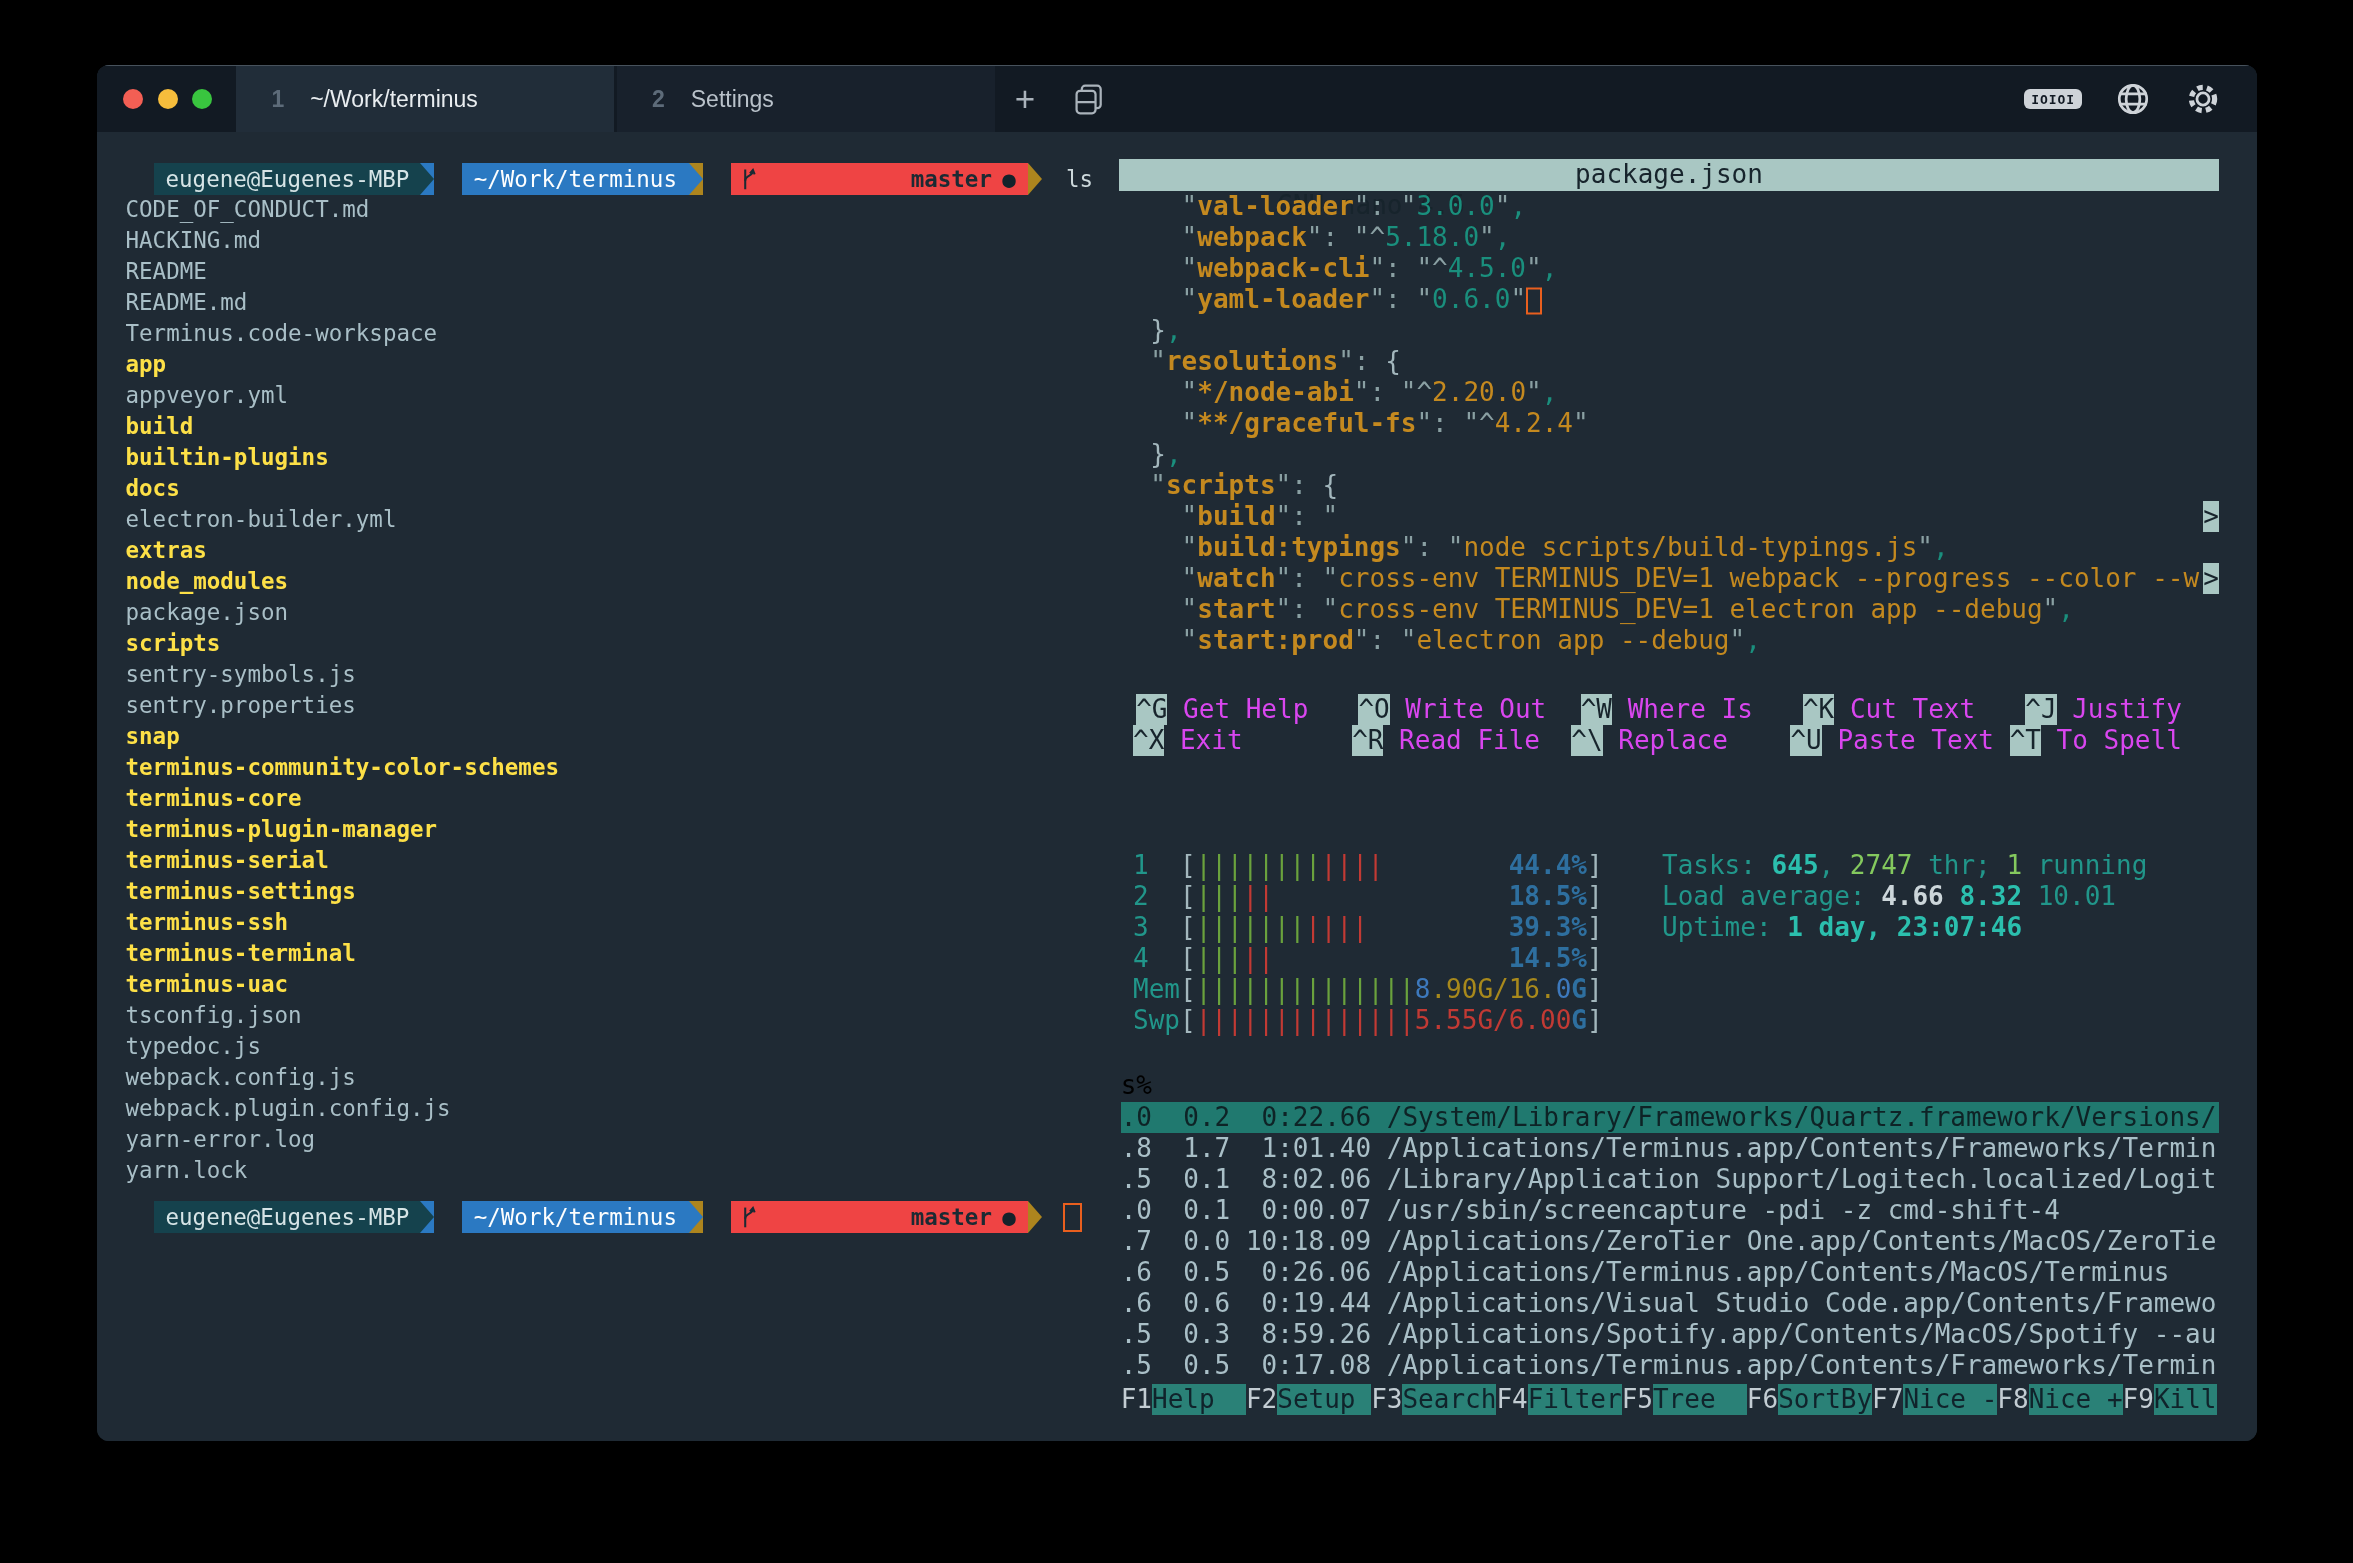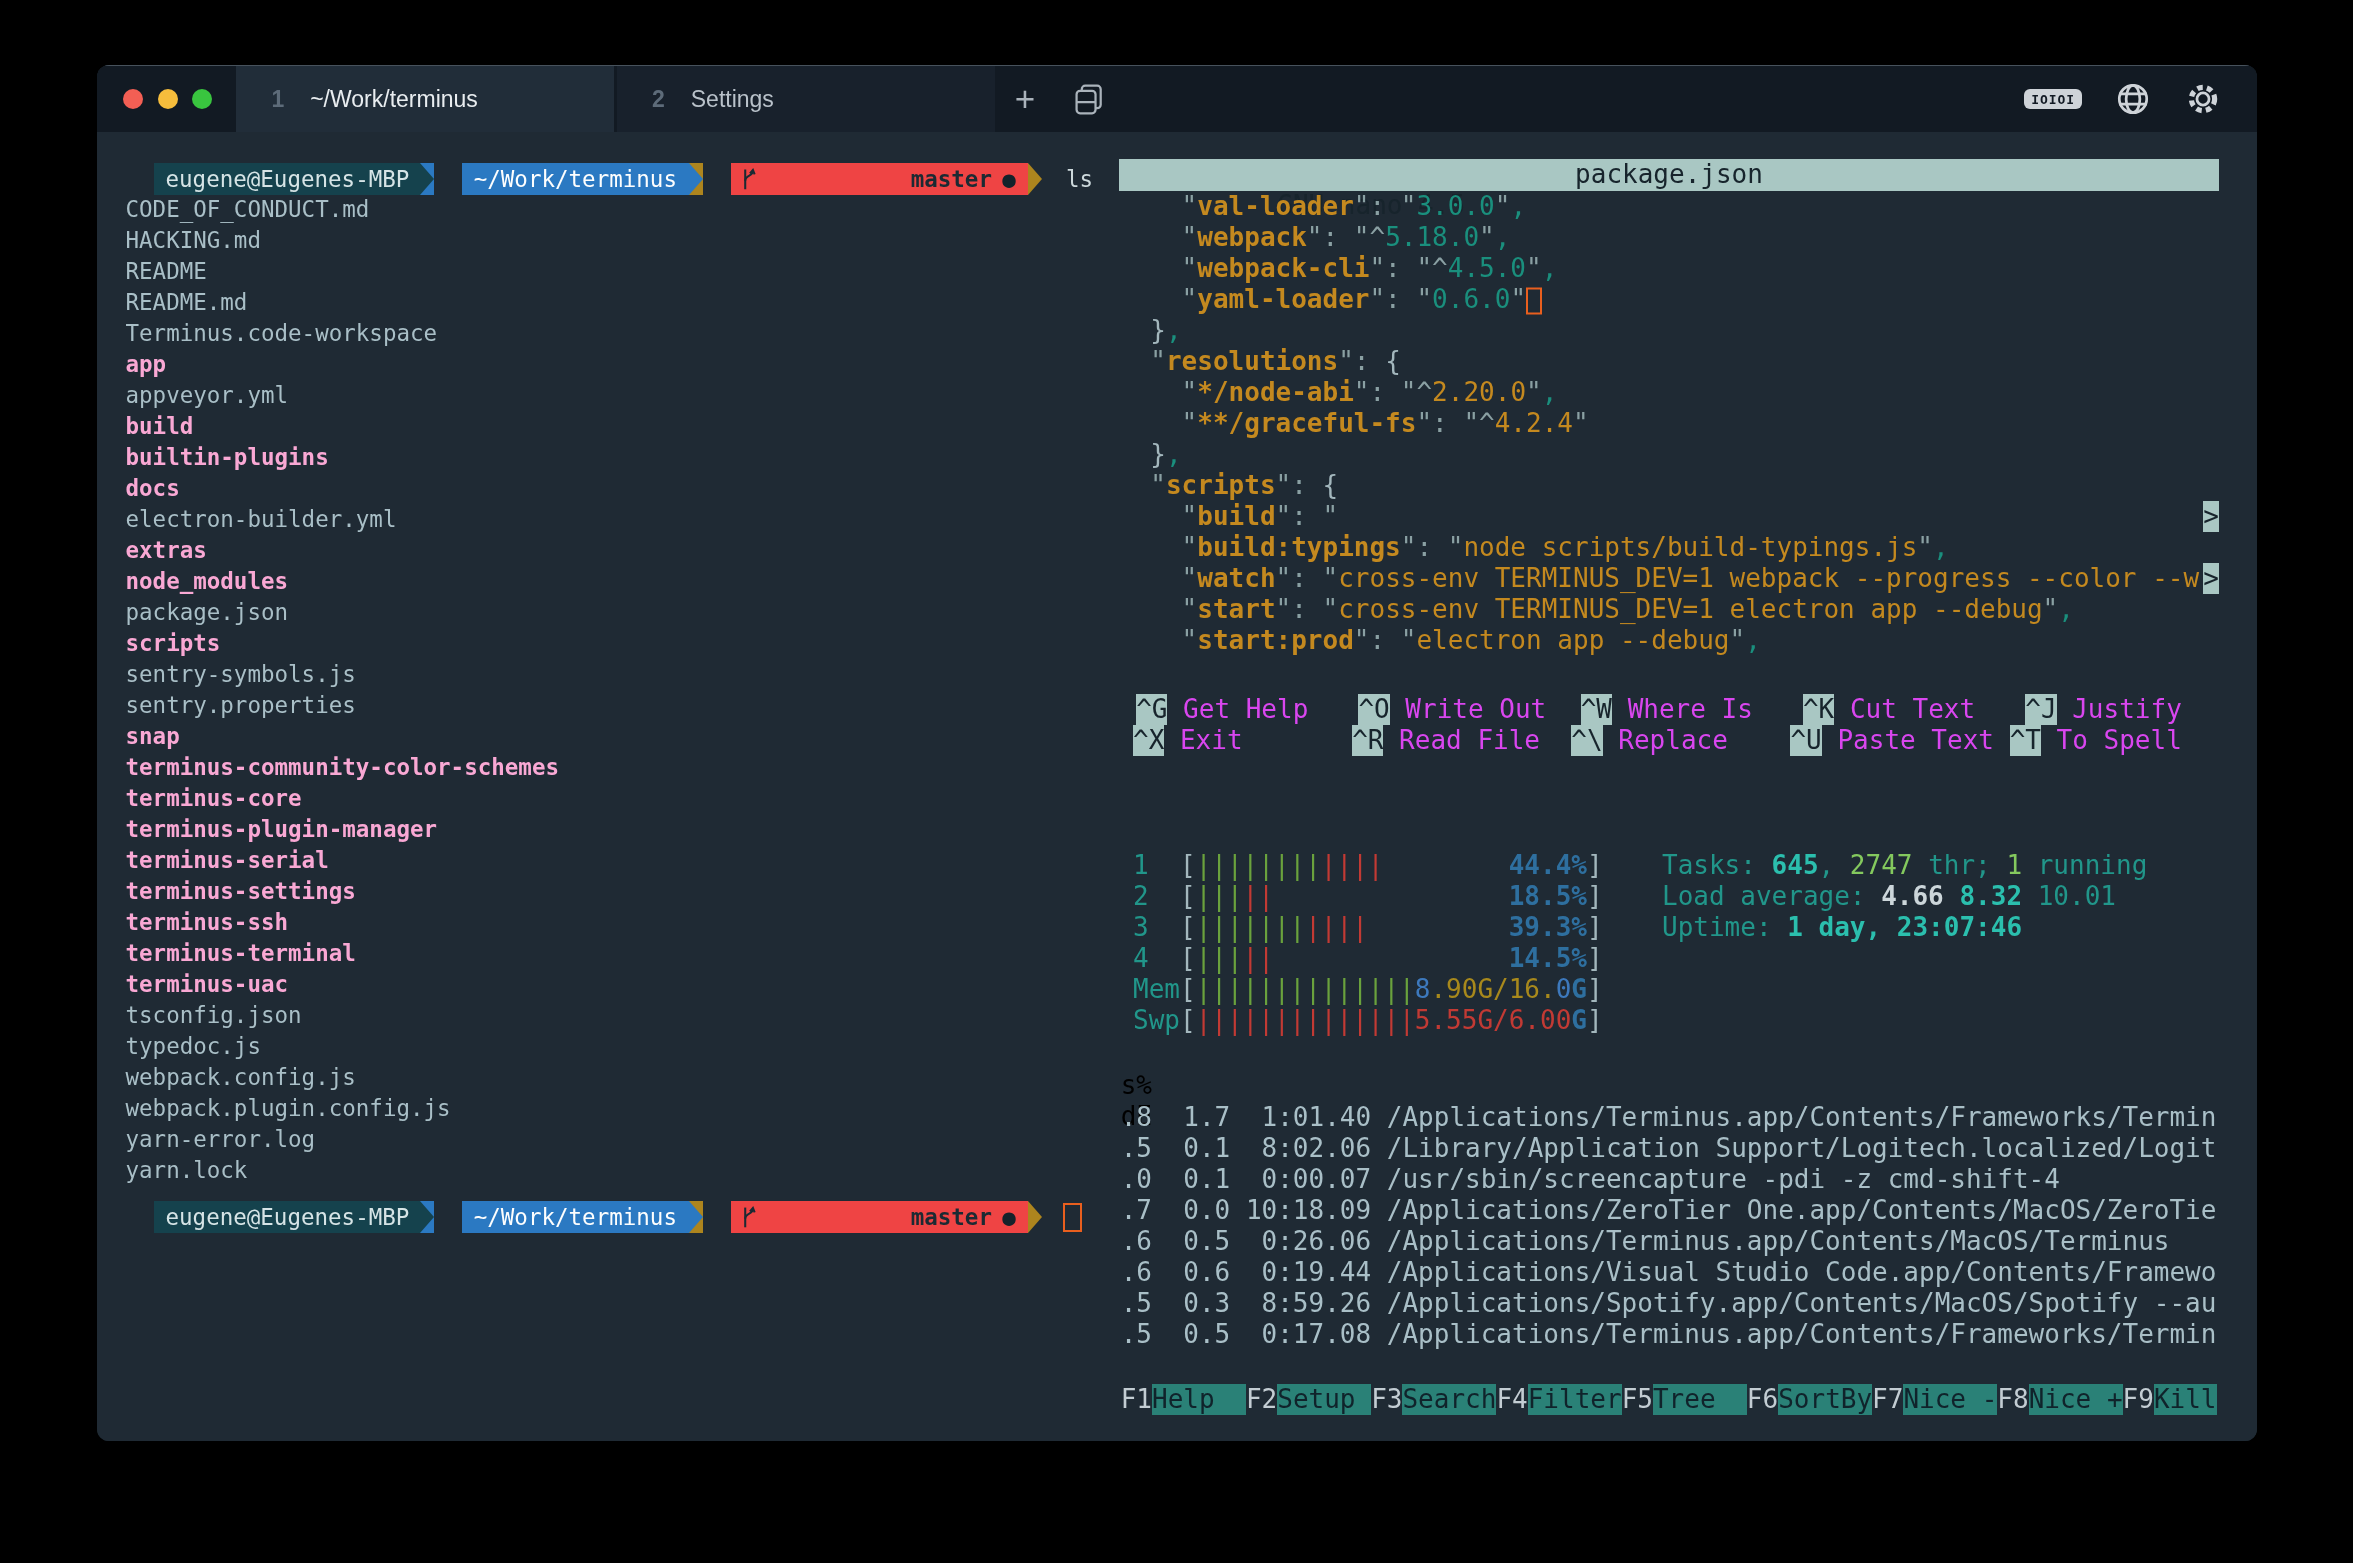--- a/index.html
+++ b/index.html
@@ -32,21 +32,21 @@
   .content { position:absolute; left:0; top:67px; right:0; bottom:0; background:#1f2a34; }
   .mono { font-family:"DejaVu Sans Mono", monospace; }
 
   .pane-left { position:absolute; left:28.5px; top:0; width:1020px; height:100%; }
   .pane-right { position:absolute; left:1022px; top:0; width:1100px; height:100%; overflow:hidden; }
 
   
   .listing { position:absolute; left:0; top:62px; font-size:22.5px; line-height:31px;
              white-space:pre; }
   .s-f { color:#a9bfc7; }
-  .s-d { color:#f9a8d4; font-weight:bold; }
+  .s-d { color:#fde047; font-weight:bold; }
 
   .promptline { position:absolute; left:0; display:flex; align-items:stretch; height:32px;
                 font-size:22.5px; line-height:32px; white-space:pre;
                 font-family:"DejaVu Sans Mono", monospace; }
   .p1 { top:31px; } .p2 { top:1069px; }
   .seg { display:flex; align-items:center;margin-left:28px; }
   .seg-user { background:#15424d; color:#d6e4e6; padding:0 10.4px 0 12px; }
   .seg-path { background:#2b79c2; color:#fdfefe; padding:0 12px; }
   .seg-git  { background:#ef4444; color:#1b2a33; padding:0 12px 0 8.6px; font-weight:bold; }
   .arr { width:0; height:0; border-top:16px solid transparent; border-bottom:16px solid transparent; }
@@ -276,20 +276,21 @@
           <div class="tline"><span class="s-t">Load average: </span><span class="s-wb">4.66 </span><span class="s-tb">8.32 </span><span class="s-t">10.01</span></div>
           <div class="tline"><span class="s-t">Uptime: </span><span class="s-tb">1 day, 23:07:46</span></div>
         </div>
 
       <div class="proc-header">
           <div class="tline"><span class="s-h">s</span><span class="s-U">%</span></div>
           <div class="tline"><span class="s-h">d</span><span class="s-M">E</span></div>
         </div>
 
       <div class="proc-rows">
+          <div class="tline"><span class="s-rowsel">.0  0.2  0:22.66 /System/Library/Frameworks/Quartz.framework/Versions/ </span></div>
           <div class="tline"><span class="s-row">.8  1.7  1:01.40 /Applications/Terminus.app/Contents/Frameworks/Termin</span></div>
           <div class="tline"><span class="s-row">.5  0.1  8:02.06 /Library/Application Support/Logitech.localized/Logit</span></div>
           <div class="tline"><span class="s-row">.0  0.1  0:00.07 /usr/sbin/screencapture -pdi -z cmd-shift-4</span></div>
           <div class="tline"><span class="s-row">.7  0.0 10:18.09 /Applications/ZeroTier One.app/Contents/MacOS/ZeroTie</span></div>
           <div class="tline"><span class="s-row">.6  0.5  0:26.06 /Applications/Terminus.app/Contents/MacOS/Terminus</span></div>
           <div class="tline"><span class="s-row">.6  0.6  0:19.44 /Applications/Visual Studio Code.app/Contents/Framewo</span></div>
           <div class="tline"><span class="s-row">.5  0.3  8:59.26 /Applications/Spotify.app/Contents/MacOS/Spotify --au</span></div>
           <div class="tline"><span class="s-row">.5  0.5  0:17.08 /Applications/Terminus.app/Contents/Frameworks/Termin</span></div>
         </div>
 

